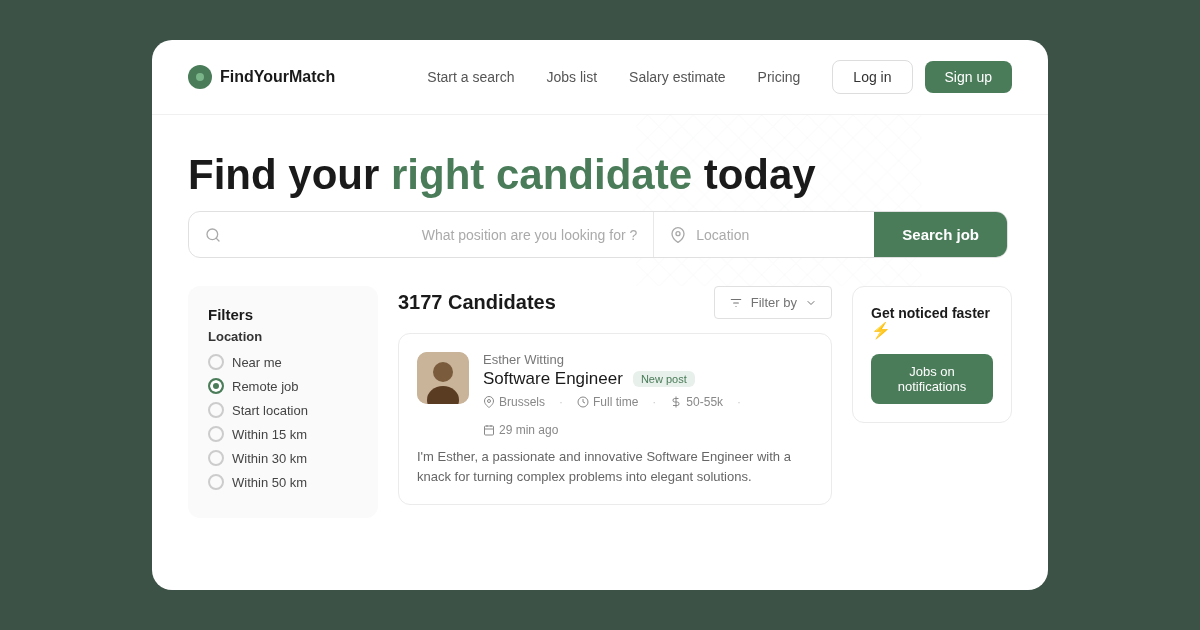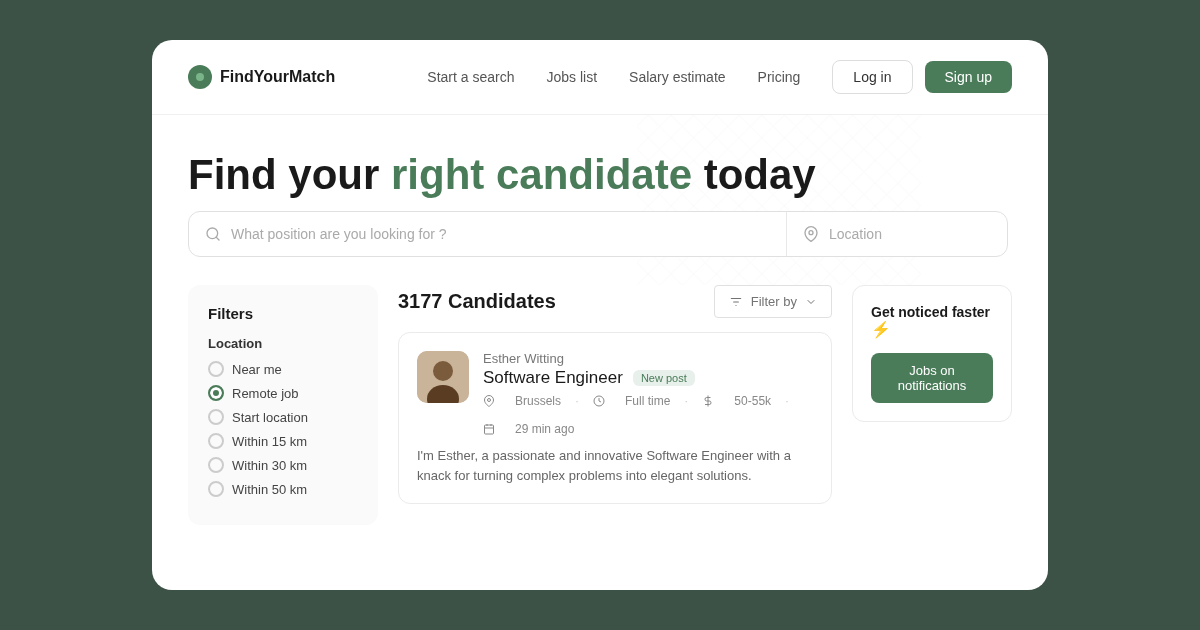--- a/index.html
+++ b/index.html
@@ -135,20 +135,21 @@
       padding: 14px 16px;
       border-right: 1px solid #e8e8e8;
     }
     .search-field input {
       border: none;
       outline: none;
       font-size: 14px;
       color: #333;
       width: 100%;
       background: transparent;
+      text-align: right;
     }
     .search-field input::placeholder { color: #aaa; }
     .location-field {
       display: flex;
       align-items: center;
       gap: 10px;
       flex: 0 0 220px;
       padding: 14px 16px;
     }
     .location-field input {
@@ -185,21 +186,21 @@
       width: 190px;
       flex-shrink: 0;
       padding: 20px;
       background: #fafafa;
       border-radius: 12px;
     }
     .filters-title {
       font-weight: 700;
       font-size: 15px;
       color: #1a1a1a;
-      margin-bottom: 14px;
+      margin-bottom: 6px;
     }
     .filter-group-title {
       font-size: 13px;
       font-weight: 600;
       color: #333;
       margin-bottom: 10px;
     }
     .filter-option {
       display: flex;
       align-items: center;
@@ -303,21 +304,21 @@
       display: flex;
       align-items: center;
       gap: 14px;
       font-size: 12px;
       color: #888;
       flex-wrap: wrap;
     }
     .meta-item {
       display: flex;
       align-items: center;
-      gap: 20px;
+      gap: 4px;
     }
     .meta-dot {
       color: #ccc;
     }
     .candidate-desc {
       font-size: 13px;
       color: #666;
       line-height: 1.5;
     }
     
@@ -405,20 +406,21 @@
         </svg>
         <input type="text" placeholder="What position are you looking for ?" style="">
       </div>
       <div class="location-field">
         <svg class="icon-svg" width="16" height="16" viewBox="0 0 24 24" fill="none" stroke="currentColor" stroke-width="2" stroke-linecap="round" stroke-linejoin="round">
           <path d="M21 10c0 7-9 13-9 13s-9-6-9-13a9 9 0 0 1 18 0z"></path>
             <circle cx="12" cy="10" r="3"></circle>
         </svg>
         <input type="text" placeholder="Location" style="">
       </div>
+      <button class="search-btn">Search job</button>
     </div>
   </div>
 
   <div class="bottom-section">
 
     <div class="filters-panel">
       <div class="filters-title">Filters</div>
       <div class="filter-group-title">Location</div>
       <div class="filter-option">
         <div class="radio-circle"></div>

